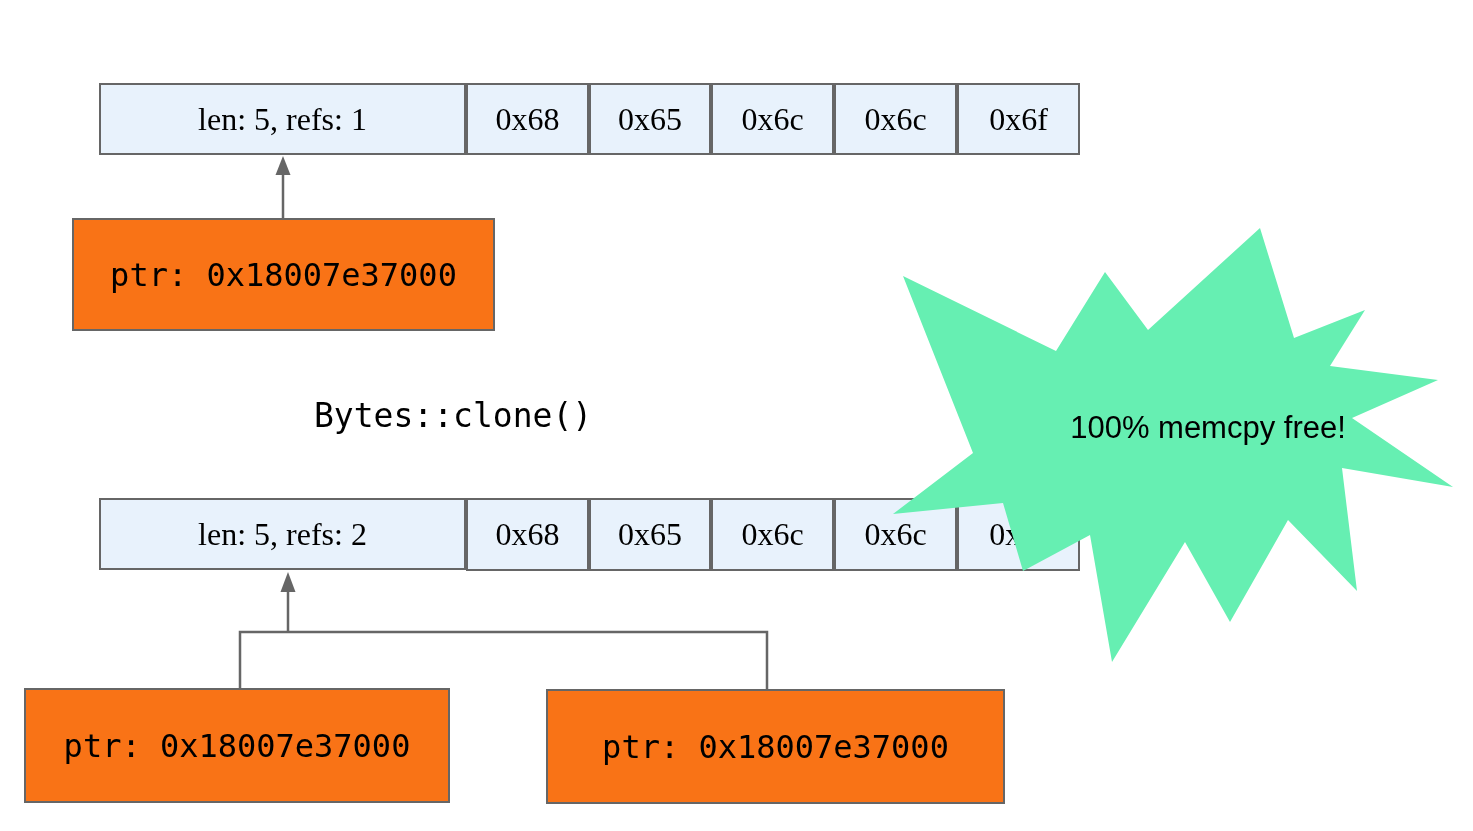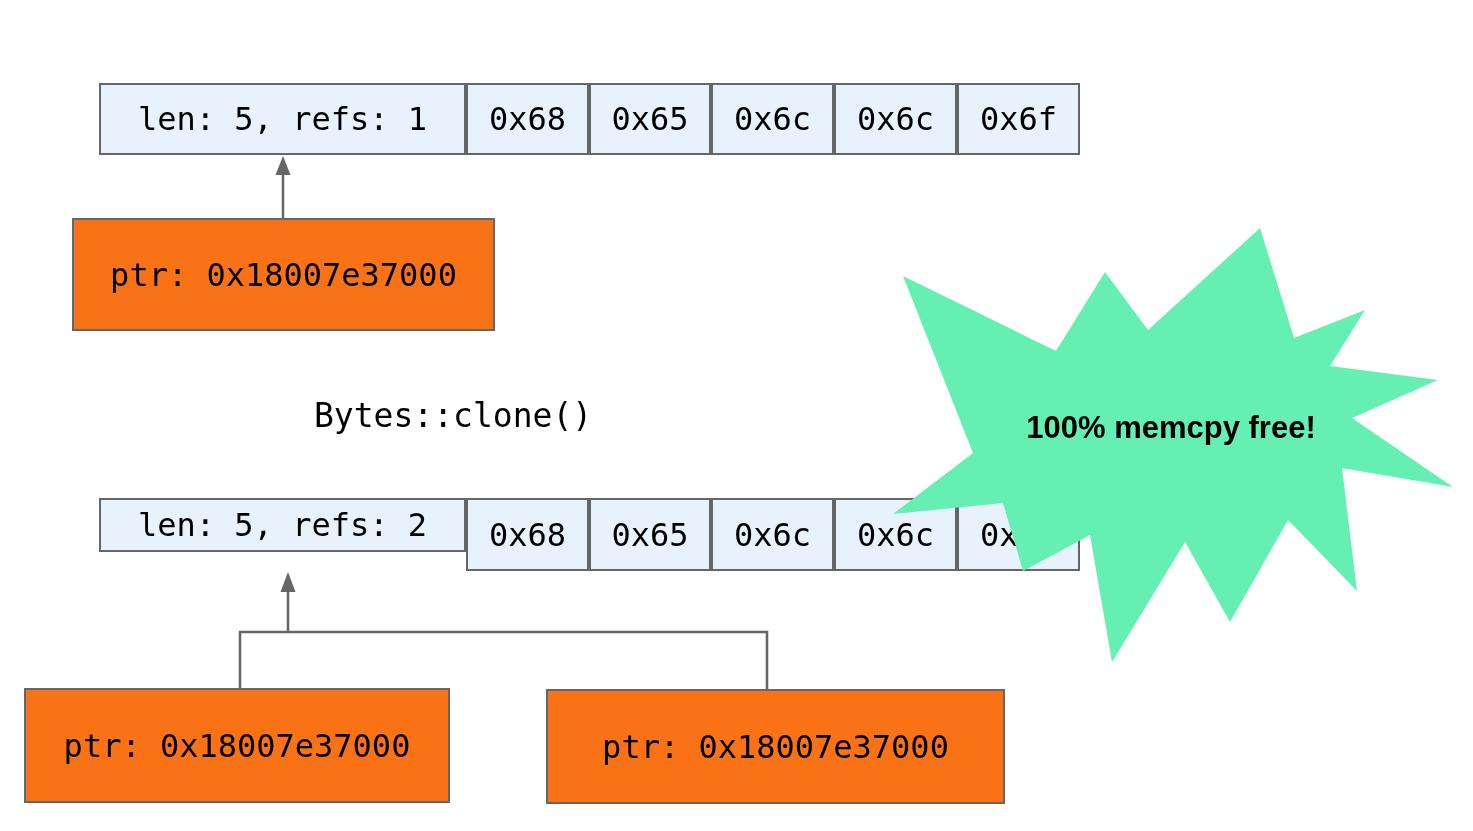--- a/index.html
+++ b/index.html
@@ -15,20 +15,21 @@
   .cell {
     position: absolute;
     box-sizing: border-box;
     background: #e8f2fc;
     border: 2px solid #666666;
     display: flex;
     align-items: center;
     justify-content: center;
     font-size: 32px;
     white-space: nowrap;
+    font-family: Liberation Serif, serif;
   }
   .row-cell { height: 72px; }
   .ptr-box {
     position: absolute;
     box-sizing: border-box;
     background: #f97316;
     border: 2px solid #666666;
     display: flex;
     align-items: center;
     justify-content: center;
@@ -45,47 +46,47 @@
   }
   .overlay {
     position: absolute;
     left: 0; top: 0;
     width: 1473px;
     height: 831px;
     pointer-events: none;
   }
   .badge-label {
     position: absolute;
-    left: 1011px;
+    left: 1048px;
     top: 410px;
     width: 320px;
     text-align: center;
     font-family: "Liberation Sans", sans-serif;
-    font-weight: bold;
+    font-weight: normal;
     font-size: 31px;
     white-space: nowrap;
   }
 </style>
 </head>
 <body>
 
 <div id="canvas">
 
   <div class="cell row-cell" style="left:99px;  top:83px; width:367px;">len: 5, refs: 1</div>
   <div class="cell row-cell" style="left:466px; top:83px; width:123px;">0x68</div>
   <div class="cell row-cell" style="left:589px; top:83px; width:122px;">0x65</div>
   <div class="cell row-cell" style="left:711px; top:83px; width:123px;">0x6c</div>
   <div class="cell row-cell" style="left:834px; top:83px; width:123px;">0x6c</div>
   <div class="cell row-cell" style="left:957px; top:83px; width:123px;">0x6f</div>
 
   <div class="ptr-box" style="left:72px; top:218px; width:423px; height:113px;">ptr: 0x18007e37000</div>
 
   <div class="op-label">Bytes::clone()</div>
 
-  <div class="cell row-cell" style="left:99px;  top:498px; width:367px; height:54px;">len: 5, refs: 2</div>
+  <div class="cell row-cell" style="left:99px;  top:498px; width:367px; height:72px;">len: 5, refs: 2</div>
   <div class="cell row-cell" style="left:466px; top:498px; width:123px; height:73px;">0x68</div>
   <div class="cell row-cell" style="left:589px; top:498px; width:122px; height:73px;">0x65</div>
   <div class="cell row-cell" style="left:711px; top:498px; width:123px; height:73px;">0x6c</div>
   <div class="cell row-cell" style="left:834px; top:498px; width:123px; height:73px;">0x6c</div>
   <div class="cell row-cell" style="left:957px; top:498px; width:123px; height:73px;">0x6f</div>
 
   <div class="ptr-box" style="left:24px; top:688px; width:426px; height:115px;">ptr: 0x18007e37000</div>
   <div class="ptr-box" style="left:546px; top:689px; width:459px; height:115px;">ptr: 0x18007e37000</div>
 
   <svg class="overlay" viewBox="0 0 1473 831" xmlns="http://www.w3.org/2000/svg">

